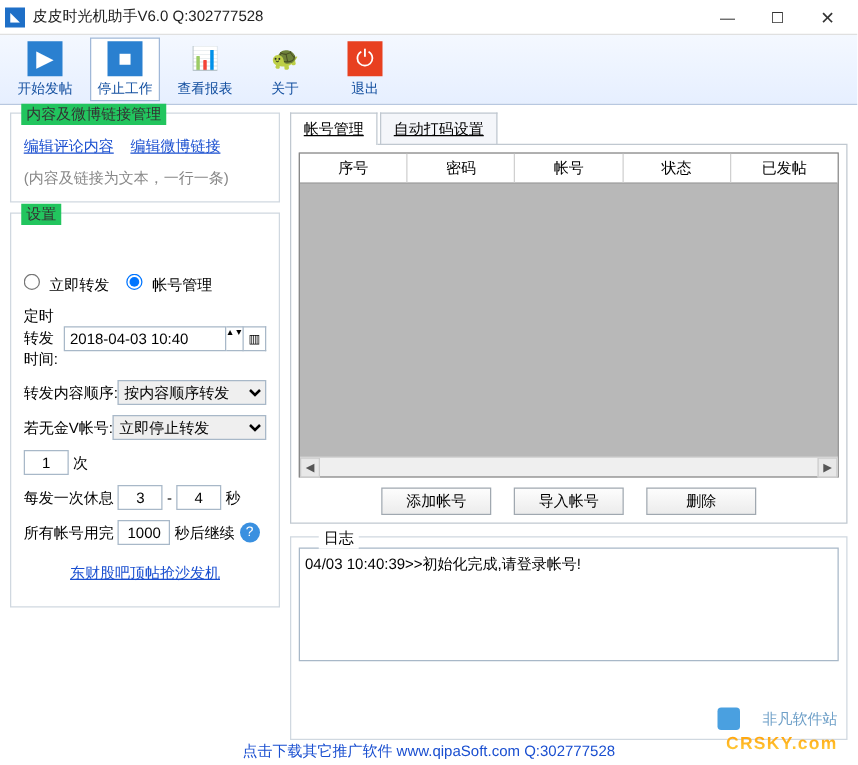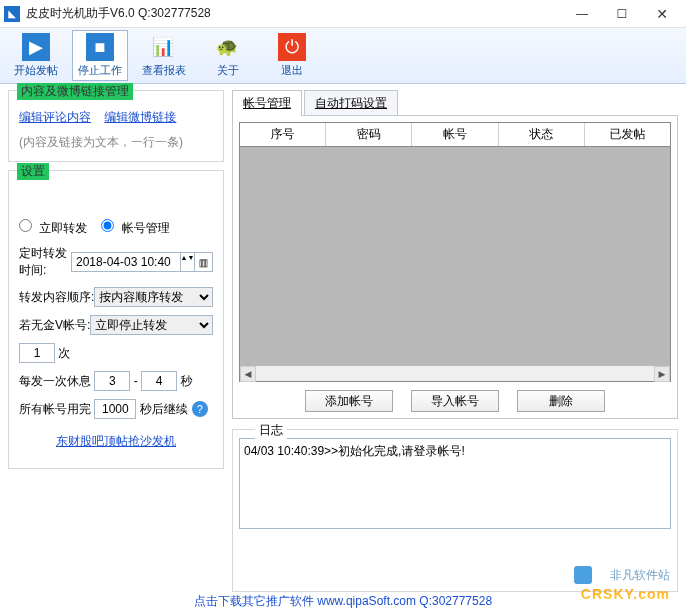--- a/index.html
+++ b/index.html
@@ -39,21 +39,21 @@
 .hint { color: #888; margin-top: 8px; }
 .rowgap { margin-top: 10px; }
 
 .settings .row { display: flex; align-items: center; margin: 8px 0; }
 .settings label { margin-right: 4px; }
 input[type="radio"] { margin-right: 4px; }
 input[type="text"] { border: 1px solid #a8b8c8; height: 20px; padding: 0 4px; font-size: 12px; }
 select { border: 1px solid #a8b8c8; height: 20px; font-size: 12px; }
 .numsmall { width: 36px; text-align: center; }
 .dtfield { display: flex; align-items: center; }
-.dtfield input { width: 110px; }
+.dtfield input { width: 130px; }
 .dtfield .cal { width: 18px; height: 20px; border: 1px solid #a8b8c8; border-left: none; display: flex; align-items: center; justify-content: center; font-size: 10px; }
 .qmark { display: inline-flex; width: 16px; height: 16px; border-radius: 8px; background: #3a90e0; color: #fff; align-items: center; justify-content: center; font-size: 11px; margin-left: 4px; }
 
 
 .tabs { display: flex; margin-top: 2px; text-decoration: underline; }
 .tab { padding: 4px 10px; border: 1px solid #c0c8d0; border-bottom: none; background: #f4f6fa; margin-right: 2px; }
 .tab.active { background: #fff; position: relative; z-index: 2; }
 .tabpanel { border: 1px solid #c0c8d0; padding: 6px; margin-top: -1px; }
 
 

